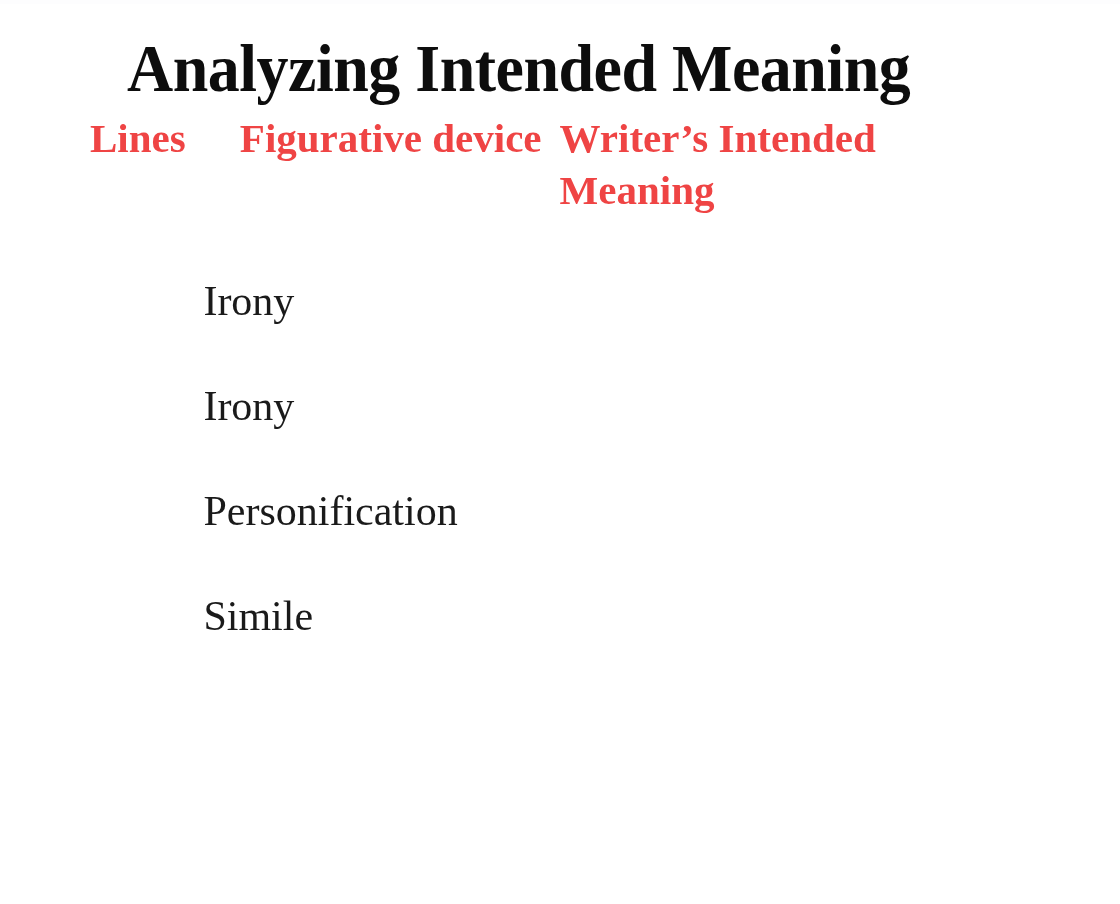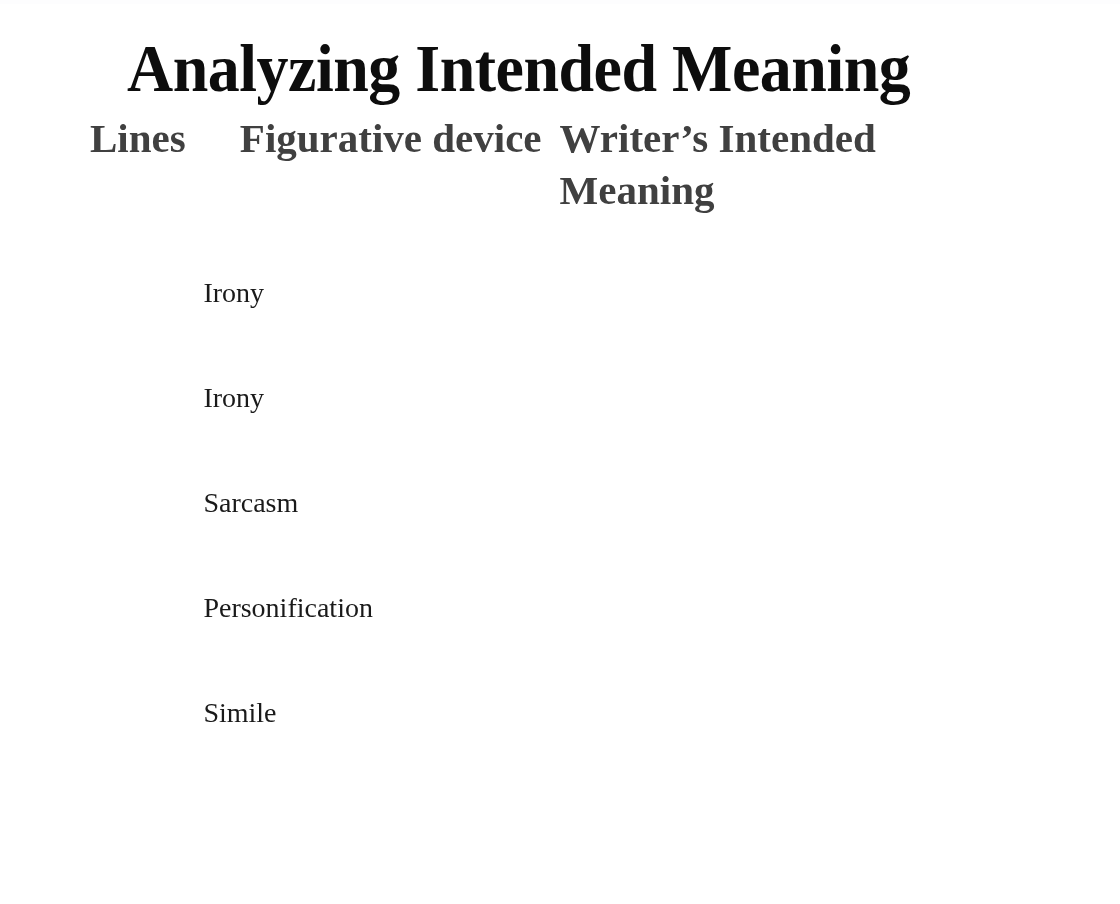--- a/index.html
+++ b/index.html
@@ -58,21 +58,21 @@
     position: absolute;
     left: 90px;
     top: 112px;
     width: 945px;
   }
   .thead {
     display: flex;
     align-items: flex-start;
   }
   .th {
-    color: #404040;
+    color: #ef4444;
     font-family: "Liberation Serif", "DejaVu Serif", serif;
     font-weight: bold;
     font-size: 41px;
     line-height: 1.28;
   }
   .th-lines     { width: 114px; text-align: left; }
   .th-device    { width: 340px; text-align: right; }
   .th-meaning   { width: 478px; padding-left: 18px; }
 
   .tbody {
@@ -80,21 +80,21 @@
   }
   .tr {
     display: flex;
     align-items: flex-start;
     height: 105px;
   }
   .td {
     color: #1a1a1a;
     font-family: "Liberation Serif", "DejaVu Serif", serif;
     font-weight: normal;
-    font-size: 28px;
+    font-size: 42px;
     line-height: 1.2;
   }
   .td-lines   { width: 114px; }
   .td-device  { width: 340px; }
   .td-meaning { width: 478px; padding-left: 18px; }
 </style>
 </head>
 <body>
 
 <div class="scan-band"></div>
@@ -118,25 +118,20 @@
         <div class="td td-device">Irony</div>
         <div class="td td-meaning"></div>
       </div>
 
       <div class="tr">
         <div class="td td-lines"></div>
         <div class="td td-device">Irony</div>
         <div class="td td-meaning"></div>
       </div>
 
-      <div class="tr">
-        <div class="td td-lines"></div>
-        <div class="td td-device">Sarcasm</div>
-        <div class="td td-meaning"></div>
-      </div>
 
       <div class="tr">
         <div class="td td-lines"></div>
         <div class="td td-device">Personification</div>
         <div class="td td-meaning"></div>
       </div>
 
       <div class="tr">
         <div class="td td-lines"></div>
         <div class="td td-device">Simile</div>

